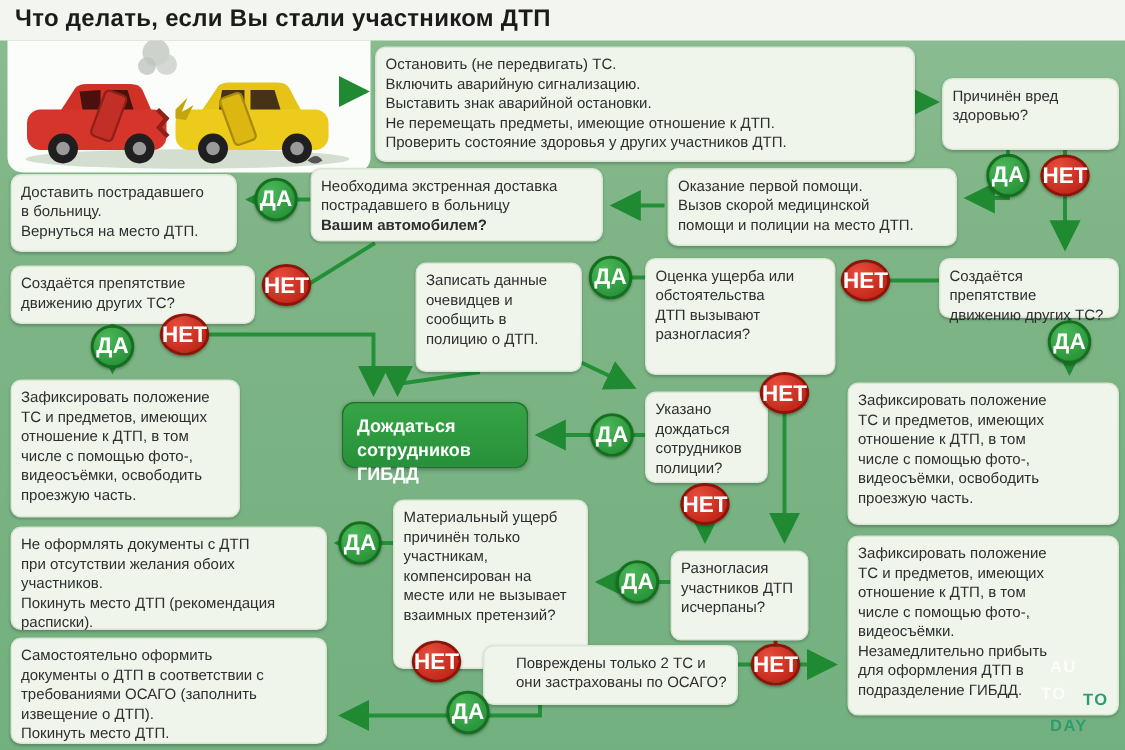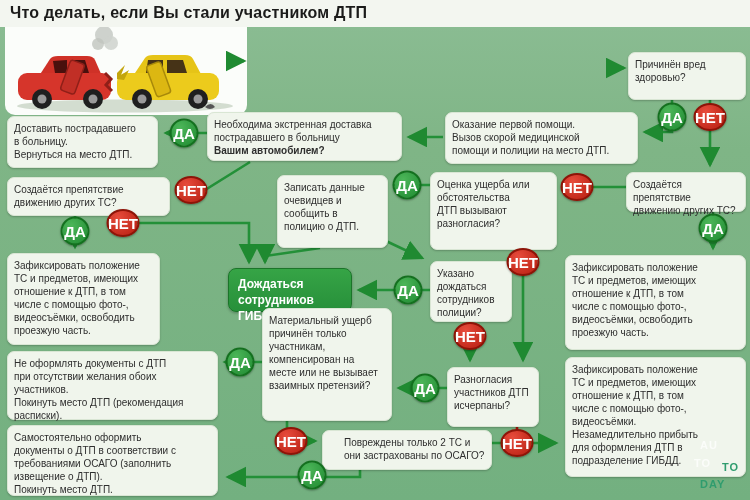--- a/index.html
+++ b/index.html
@@ -107,20 +107,25 @@
       <polyline points="492,443 556,443" marker-end="url(#ah)"></polyline>
       <polyline points="360,470 360,477 228,477" marker-end="url(#ah)"></polyline>
     </g>
     <g stroke="#a3180c" stroke-width="2.6" fill="none">
       <line x1="523" y1="250" x2="523" y2="266"></line>
       <line x1="470" y1="322" x2="470" y2="338"></line>
       <line x1="517" y1="427" x2="517" y2="441"></line>
     </g>
   </svg>
 
+  <div class="box" style="left:250px;top:31px;width:360px;height:77px;">Остановить (не передвигать) ТС.
+Включить аварийную сигнализацию.
+Выставить знак аварийной остановки.
+Не перемещать предметы, имеющие отношение к ДТП.
+Проверить состояние здоровья у других участников ДТП.</div>
   <div class="box" style="left:628px;top:52px;width:118px;height:48px;">Причинён вред
 здоровью?</div>
   <div class="box" style="left:445px;top:112px;width:193px;height:52px;">Оказание первой помощи.
 Вызов скорой медицинской
 помощи и полиции на место ДТП.</div>
   <div class="box" style="left:207px;top:112px;width:195px;height:49px;"><span>Необходима экстренная доставка
 пострадавшего в больницу</span>
 <b>Вашим автомобилем?</b></div>
   <div class="box" style="left:7px;top:116px;width:151px;height:52px;">Доставить пострадавшего
 в больницу.
@@ -148,21 +153,21 @@
 отношение к ДТП, в том
 числе с помощью фото-,
 видеосъёмки, освободить
 проезжую часть.</div>
   <div class="box" style="left:565px;top:255px;width:181px;height:95px;">Зафиксировать положение
 ТС и предметов, имеющих
 отношение к ДТП, в том
 числе с помощью фото-,
 видеосъёмки, освободить
 проезжую часть.</div>
-  <div class="box" style="left:262px;top:308px;width:130px;height:113px;">Материальный ущерб
+  <div class="box" style="left:262px;top:333px;width:130px;height:113px;">Материальный ущерб
 причинён только
 участникам,
 компенсирован на
 месте или не вызывает
 взаимных претензий?</div>
   <div class="box" style="left:447px;top:367px;width:92px;height:60px;">Разногласия
 участников ДТП
 исчерпаны?</div>
   <div class="box" style="left:7px;top:351px;width:211px;height:69px;">Не оформлять документы с ДТП
 при отсутствии желания обоих

